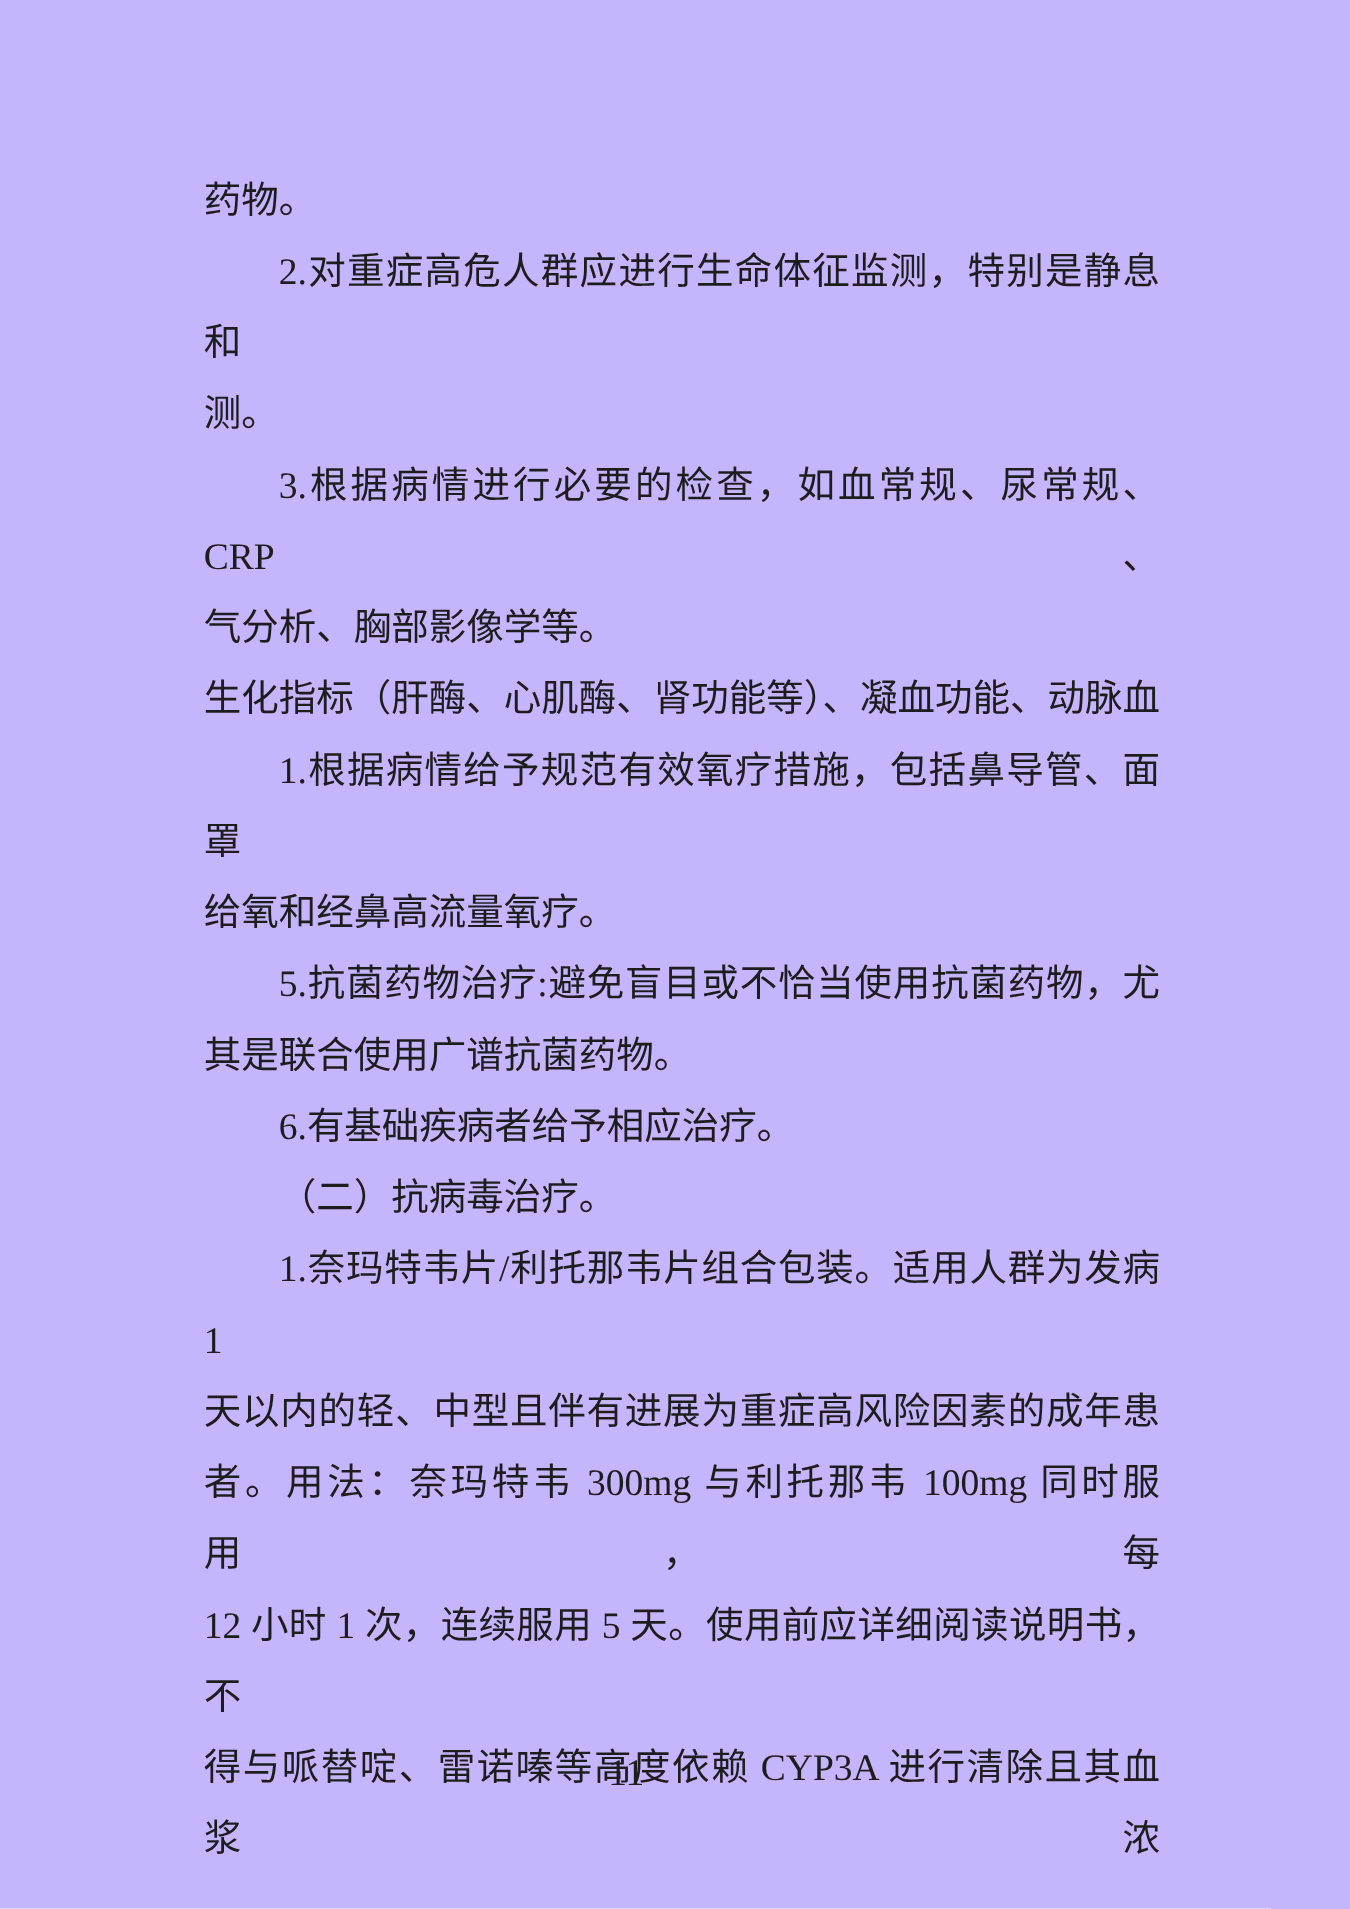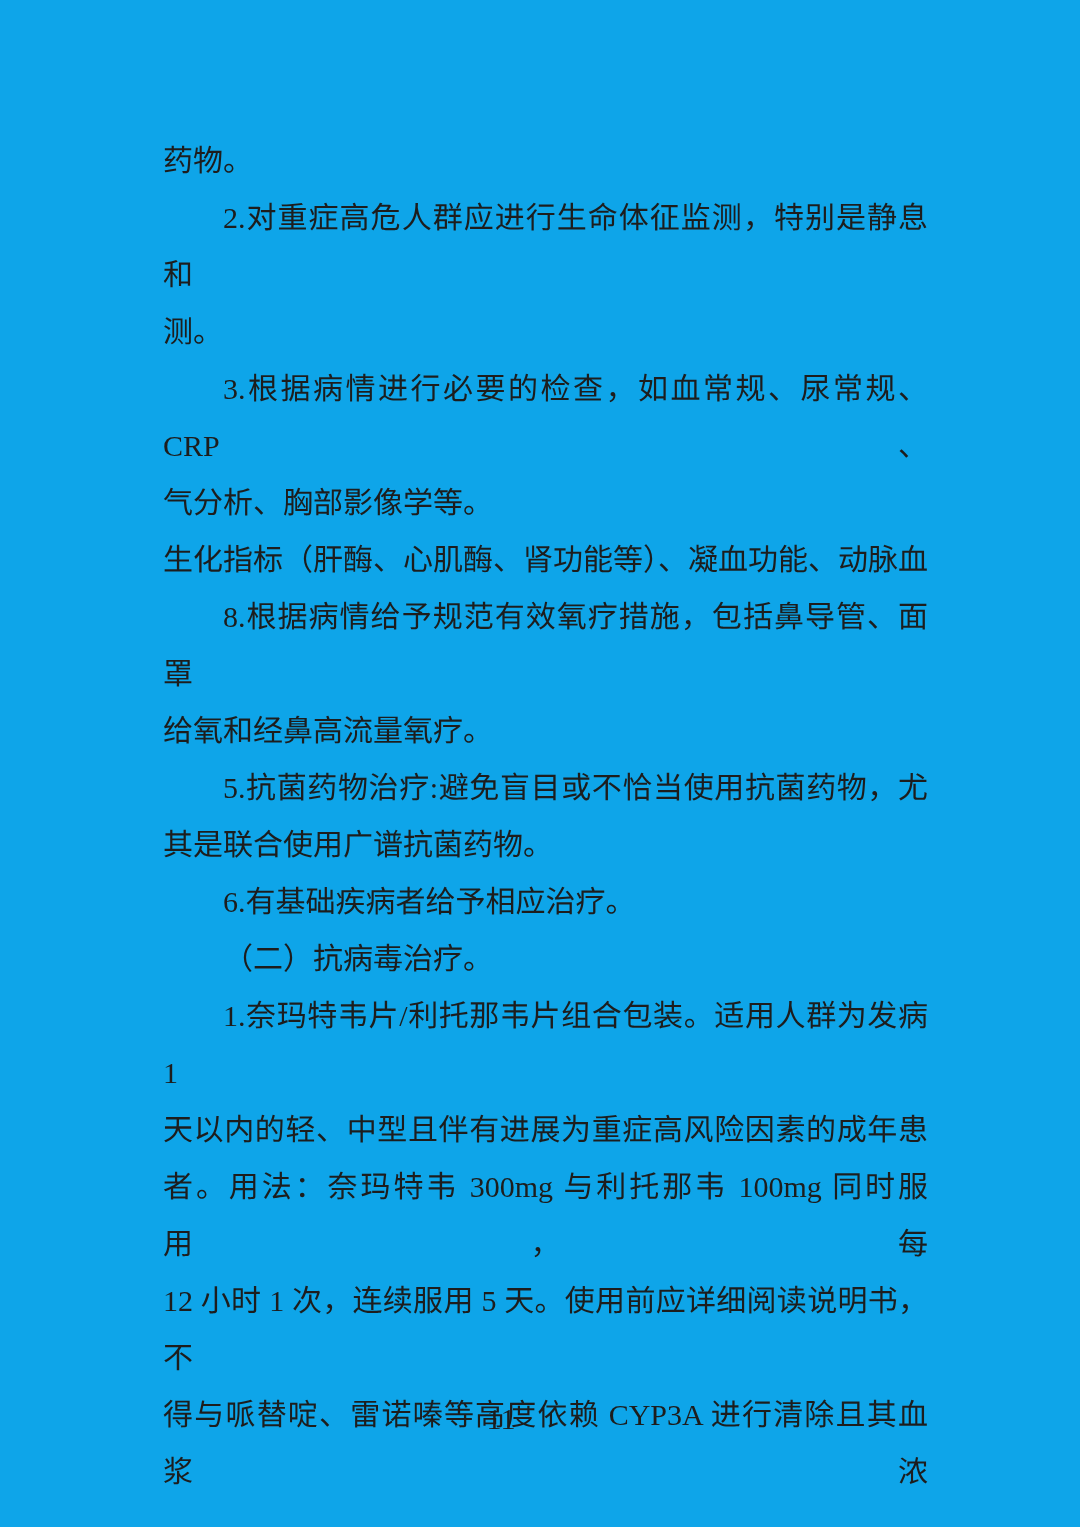--- a/index.html
+++ b/index.html
@@ -4,21 +4,21 @@
 <style>
   html, body {
     margin: 0;
     padding: 0;
     background: #ffffff;
   }
   .page {
     position: relative;
     width: 1080px;
     height: 1527px;
-    background: #0ea5e9;
+    background: #c4b5fd;
     overflow: hidden;
   }
   .text-block {
     position: absolute;
     left: 163px;
     top: 132px;
     width: 765px;
     font-family: "Liberation Serif", "DejaVu Serif", serif;
     font-size: 30px;
     line-height: 57px;
@@ -61,21 +61,21 @@
       <div class="paragraph">
         <div class="line indent">2.对重症高危人群应进行生命体征监测，特别是静息和</div>
         <div class="line para-end">测。</div>
       </div>
       <div class="paragraph">
         <div class="line indent">3.根据病情进行必要的检查，如血常规、尿常规、CRP、</div>
         <div class="line para-end">气分析、胸部影像学等。</div>
         <div class="line">生化指标（肝酶、心肌酶、肾功能等）、凝血功能、动脉血</div>
       </div>
       <div class="paragraph">
-        <div class="line indent">8.根据病情给予规范有效氧疗措施，包括鼻导管、面罩</div>
+        <div class="line indent">1.根据病情给予规范有效氧疗措施，包括鼻导管、面罩</div>
         <div class="line para-end">给氧和经鼻高流量氧疗。</div>
       </div>
       <div class="paragraph">
         <div class="line indent">5.抗菌药物治疗:避免盲目或不恰当使用抗菌药物，尤</div>
         <div class="line para-end">其是联合使用广谱抗菌药物。</div>
       </div>
       <div class="paragraph">
         <div class="line indent para-end">6.有基础疾病者给予相应治疗。</div>
       </div>
       <div class="paragraph">

